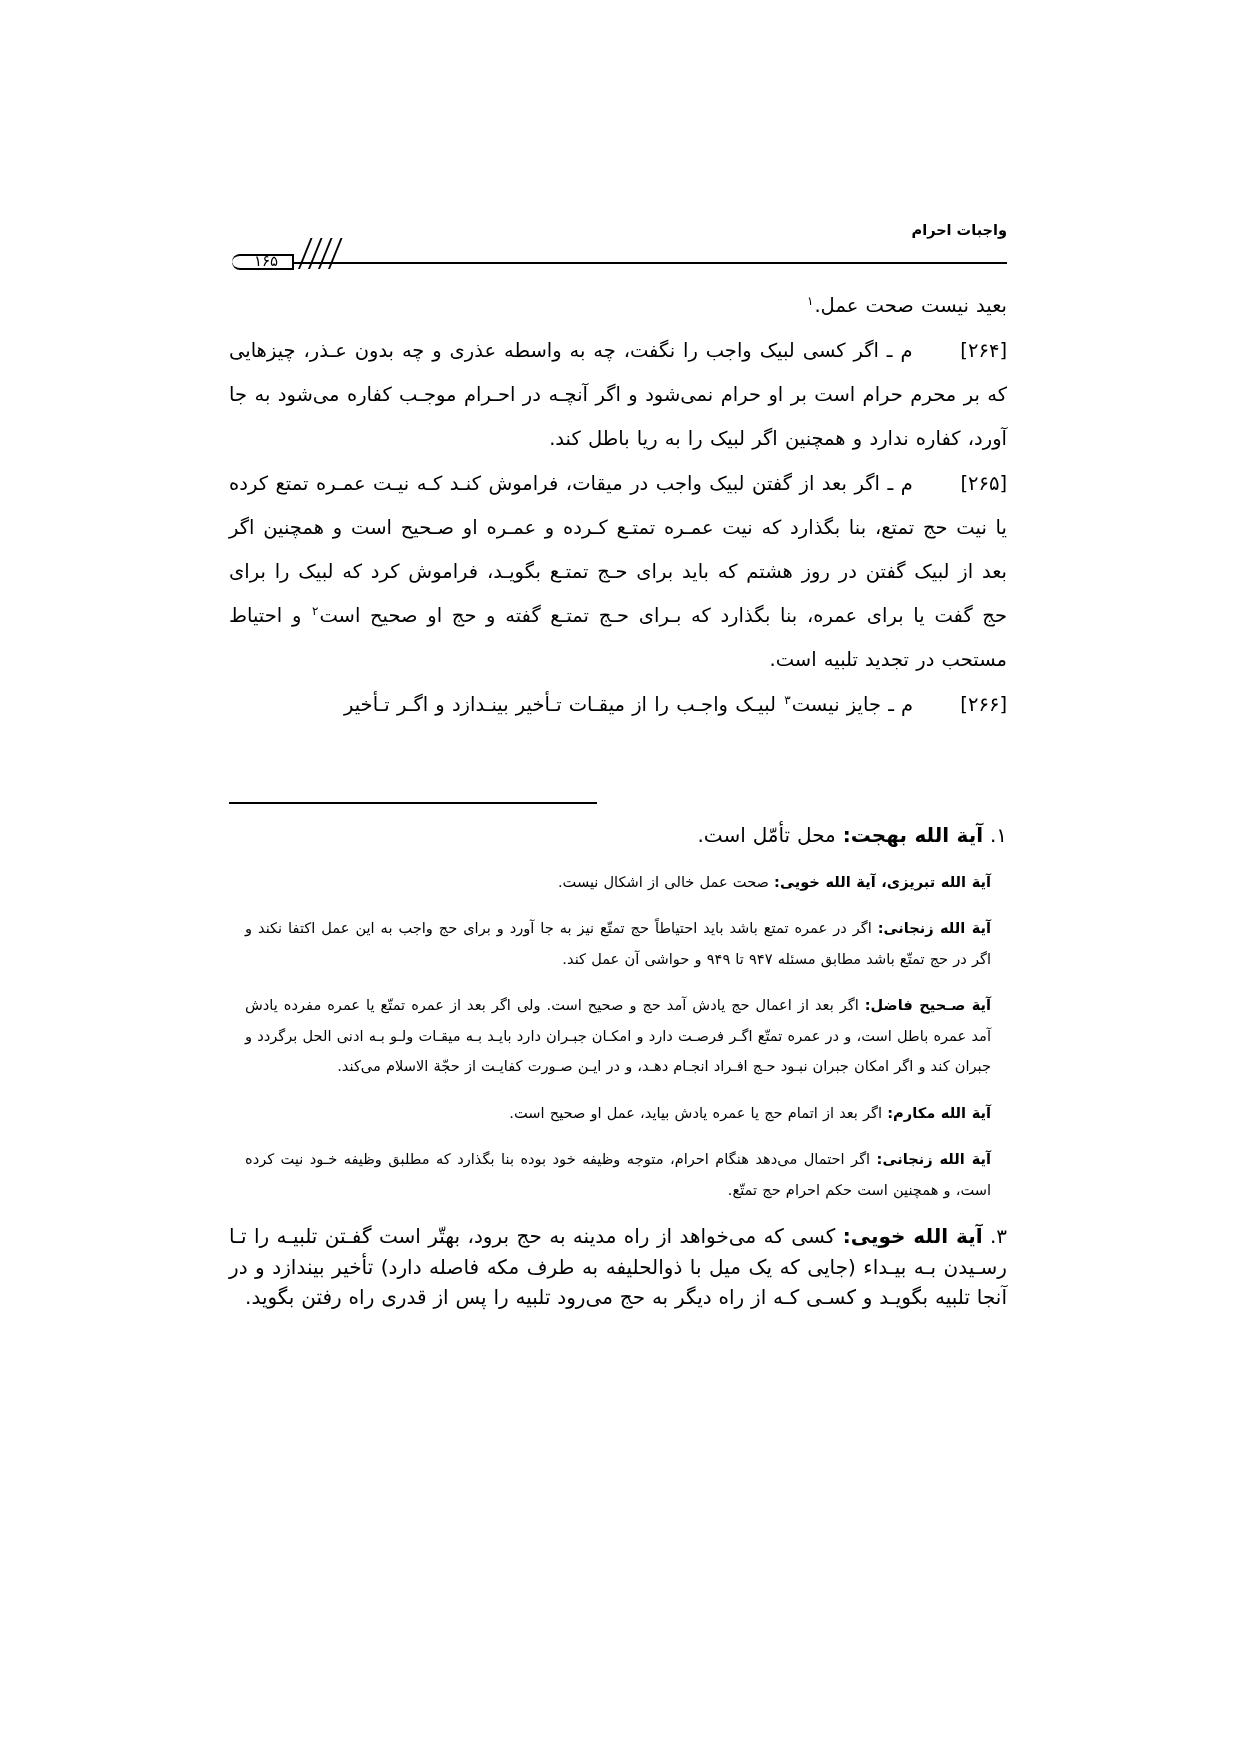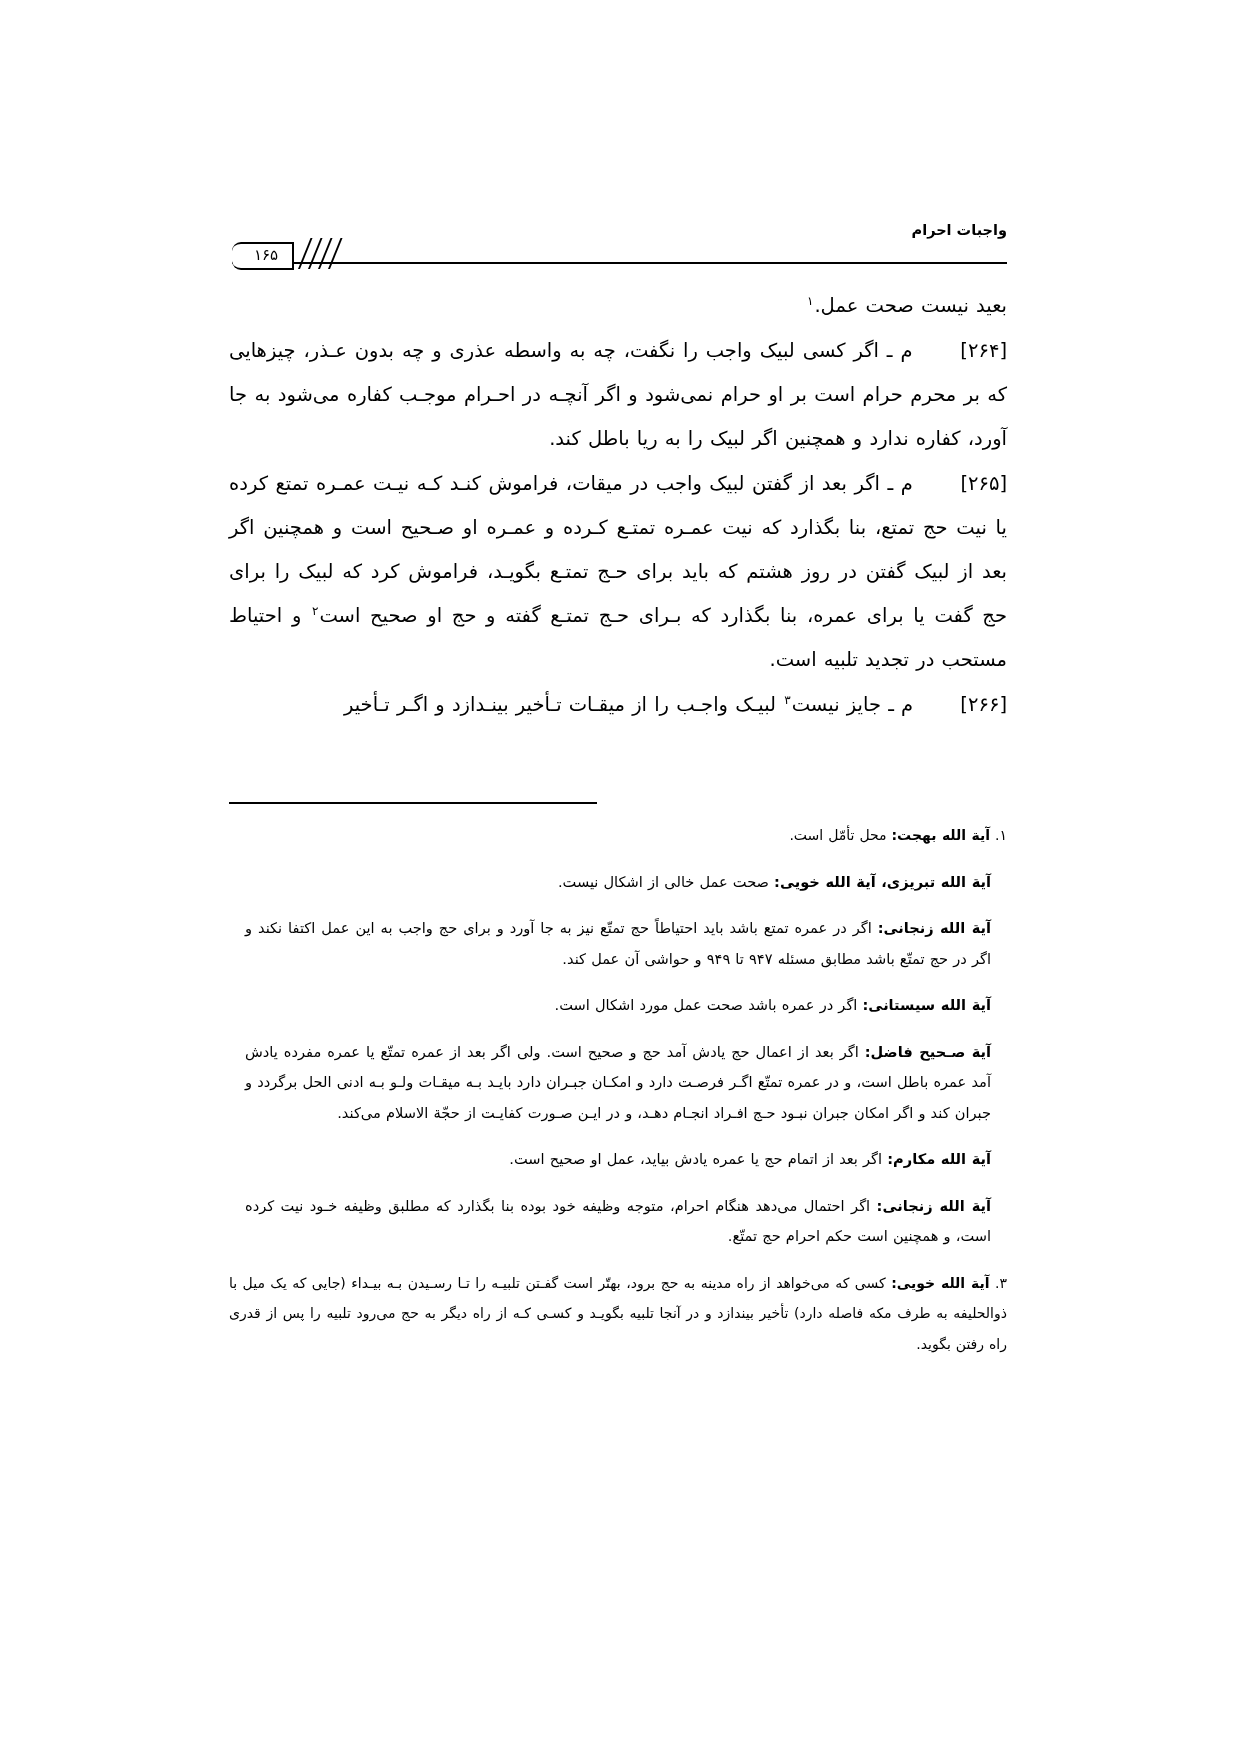--- a/index.html
+++ b/index.html
@@ -54,21 +54,21 @@
     bottom: -2px;
     display: flex;
     flex-direction: row-reverse;
     align-items: flex-end;
     height: 34px;
   }
   .folio-box {
     border: 2.4px solid #000;
     border-radius: 9px 0 0 9px;
     border-left: none;
-    height: 28px;
+    height: 16px;
     min-width: 62px;
     display: flex;
     align-items: center;
     justify-content: center;
     padding: 0 6px 0 14px;
     box-sizing: border-box;
     background: #fff;
   }
   .folio-num {
     font-size: 15px;
@@ -133,21 +133,21 @@
     width: 368px;
     border-bottom: 2.6px solid #000;
   }
   .footnotes {
     position: absolute;
     top: 820px;
     right: 232px;
     width: 778px;
   }
   .fn-item {
-    font-size: 14px;
+    font-size: 20px;
     line-height: 30.5px;
     text-align: justify;
     text-align-last: right;
     margin: 0;
     word-spacing: 0.5px;
   }
   .fn-num {
     font-weight: 400;
   }
   .auth {
@@ -223,24 +223,20 @@
     </p>
     <p class="fn-sub">
       <span class="auth">آیة الله تبریزی، آیة الله خویی:</span>
       <span>صحت عمل خالی از اشکال نیست.</span>
     </p>
     <p class="fn-sub">
       <span class="auth">آیة الله زنجانی:</span>
       <span>اگر در عمره تمتع باشد باید احتیاطاً حج تمتّع نیز به جا آورد و برای حج واجب به این عمل اکتفا نکند و اگر در حج تمتّع باشد مطابق مسئله ۹۴۷ تا ۹۴۹ و حواشی آن عمل کند.</span>
     </p>
     <p class="fn-sub">
-      <span class="auth">آیة الله سیستانی:</span>
-      <span>اگر در عمره باشد صحت عمل مورد اشکال است.</span>
-    </p>
-    <p class="fn-sub">
       <span class="auth">آیة صـحیح فاضل:</span>
       <span>اگر بعد از اعمال حج یادش آمد حج و صحیح است. ولی اگر بعد از عمره تمتّع یا عمره مفرده یادش آمد عمره باطل است، و در عمره تمتّع اگـر فرصـت دارد و امکـان جبـران دارد بایـد بـه میقـات ولـو بـه ادنی الحل برگردد و جبران کند و اگر امکان جبران نبـود حـج افـراد انجـام دهـد، و در ایـن صـورت کفایـت از حجّة الاسلام می‌کند.</span>
     </p>
     <p class="fn-sub">
       <span class="auth">آیة الله مکارم:</span>
       <span>اگر بعد از اتمام حج یا عمره یادش بیاید، عمل او صحیح است.</span>
     </p>
 
     <p class="fn-sub">
       <span class="auth">آیة الله زنجانی:</span>

